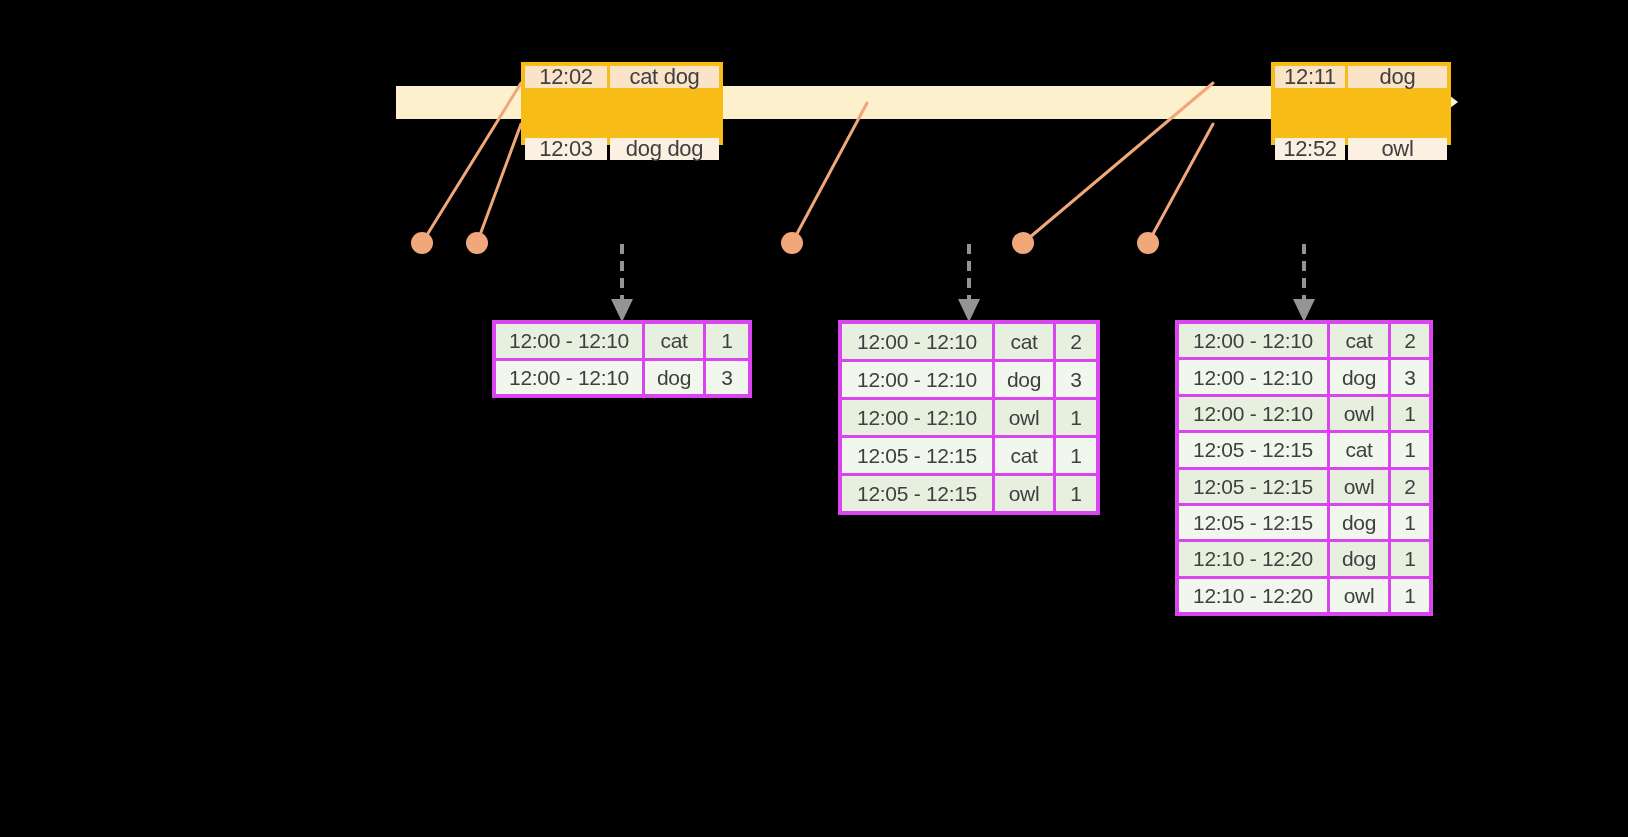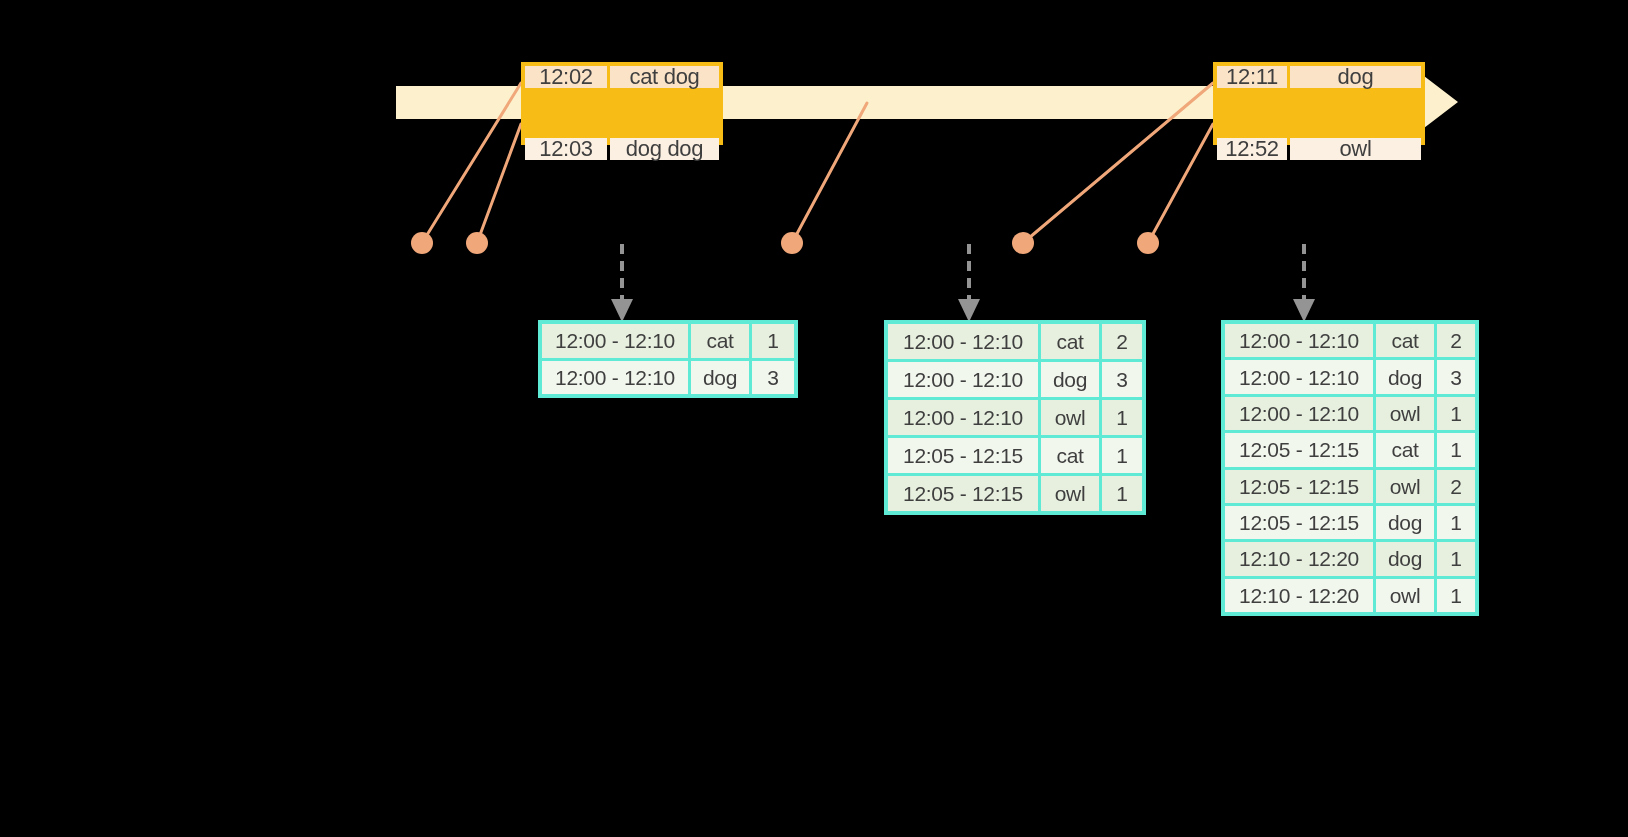--- a/index.html
+++ b/index.html
@@ -34,23 +34,22 @@
   }
   .peach { background: #FBE3C8; }
   .cream { background: #FCF0E2; margin-top: 47px; }
 
   
   .rtable {
     position: absolute;
     display: grid;
     gap: 3px;
     padding: 4px;
-    background: #5eead4; 
+    background: #d946ef; 
     box-sizing: border-box;
-    margin-left: 46px;
   }
   .rcell {
     display: flex;
     align-items: center;
     justify-content: center;
     font-size: 21px;
     letter-spacing: -0.3px;
     line-height: 1;
   }
   .godd  { background: #E7F0DF; }
@@ -94,21 +93,21 @@
   </svg>
 
   <div class="ebox" style="left:521px; top:62px; width:202px; height:83px; grid-template-columns:82px 1fr; grid-template-rows:repeat(2,1fr);">
     <div class="ecell peach">12:02</div>
     <div class="ecell peach">cat dog</div>
     <div class="ecell cream">12:03</div>
     <div class="ecell cream">dog dog</div>
   </div>
 
 
-  <div class="ebox" style="left:1213px; top:62px; width:212px; height:83px; grid-template-columns:70px 1fr; grid-template-rows:repeat(2,1fr);text-align:right;">
+  <div class="ebox" style="left:1271px; top:62px; width:180px; height:83px; grid-template-columns:70px 1fr; grid-template-rows:repeat(2,1fr);text-align:right;">
     <div class="ecell peach">12:11</div>
     <div class="ecell peach">dog</div>
     <div class="ecell cream">12:52</div>
     <div class="ecell cream">owl</div>
   </div>
 
   <div class="rtable" style="left:492px; top:320px; width:260px; height:78px; grid-template-columns:146px 58px 1fr; grid-template-rows:repeat(2,1fr);">
     <div class="rcell godd">12:00 - 12:10</div>
     <div class="rcell godd">cat</div>
     <div class="rcell godd">1</div>

